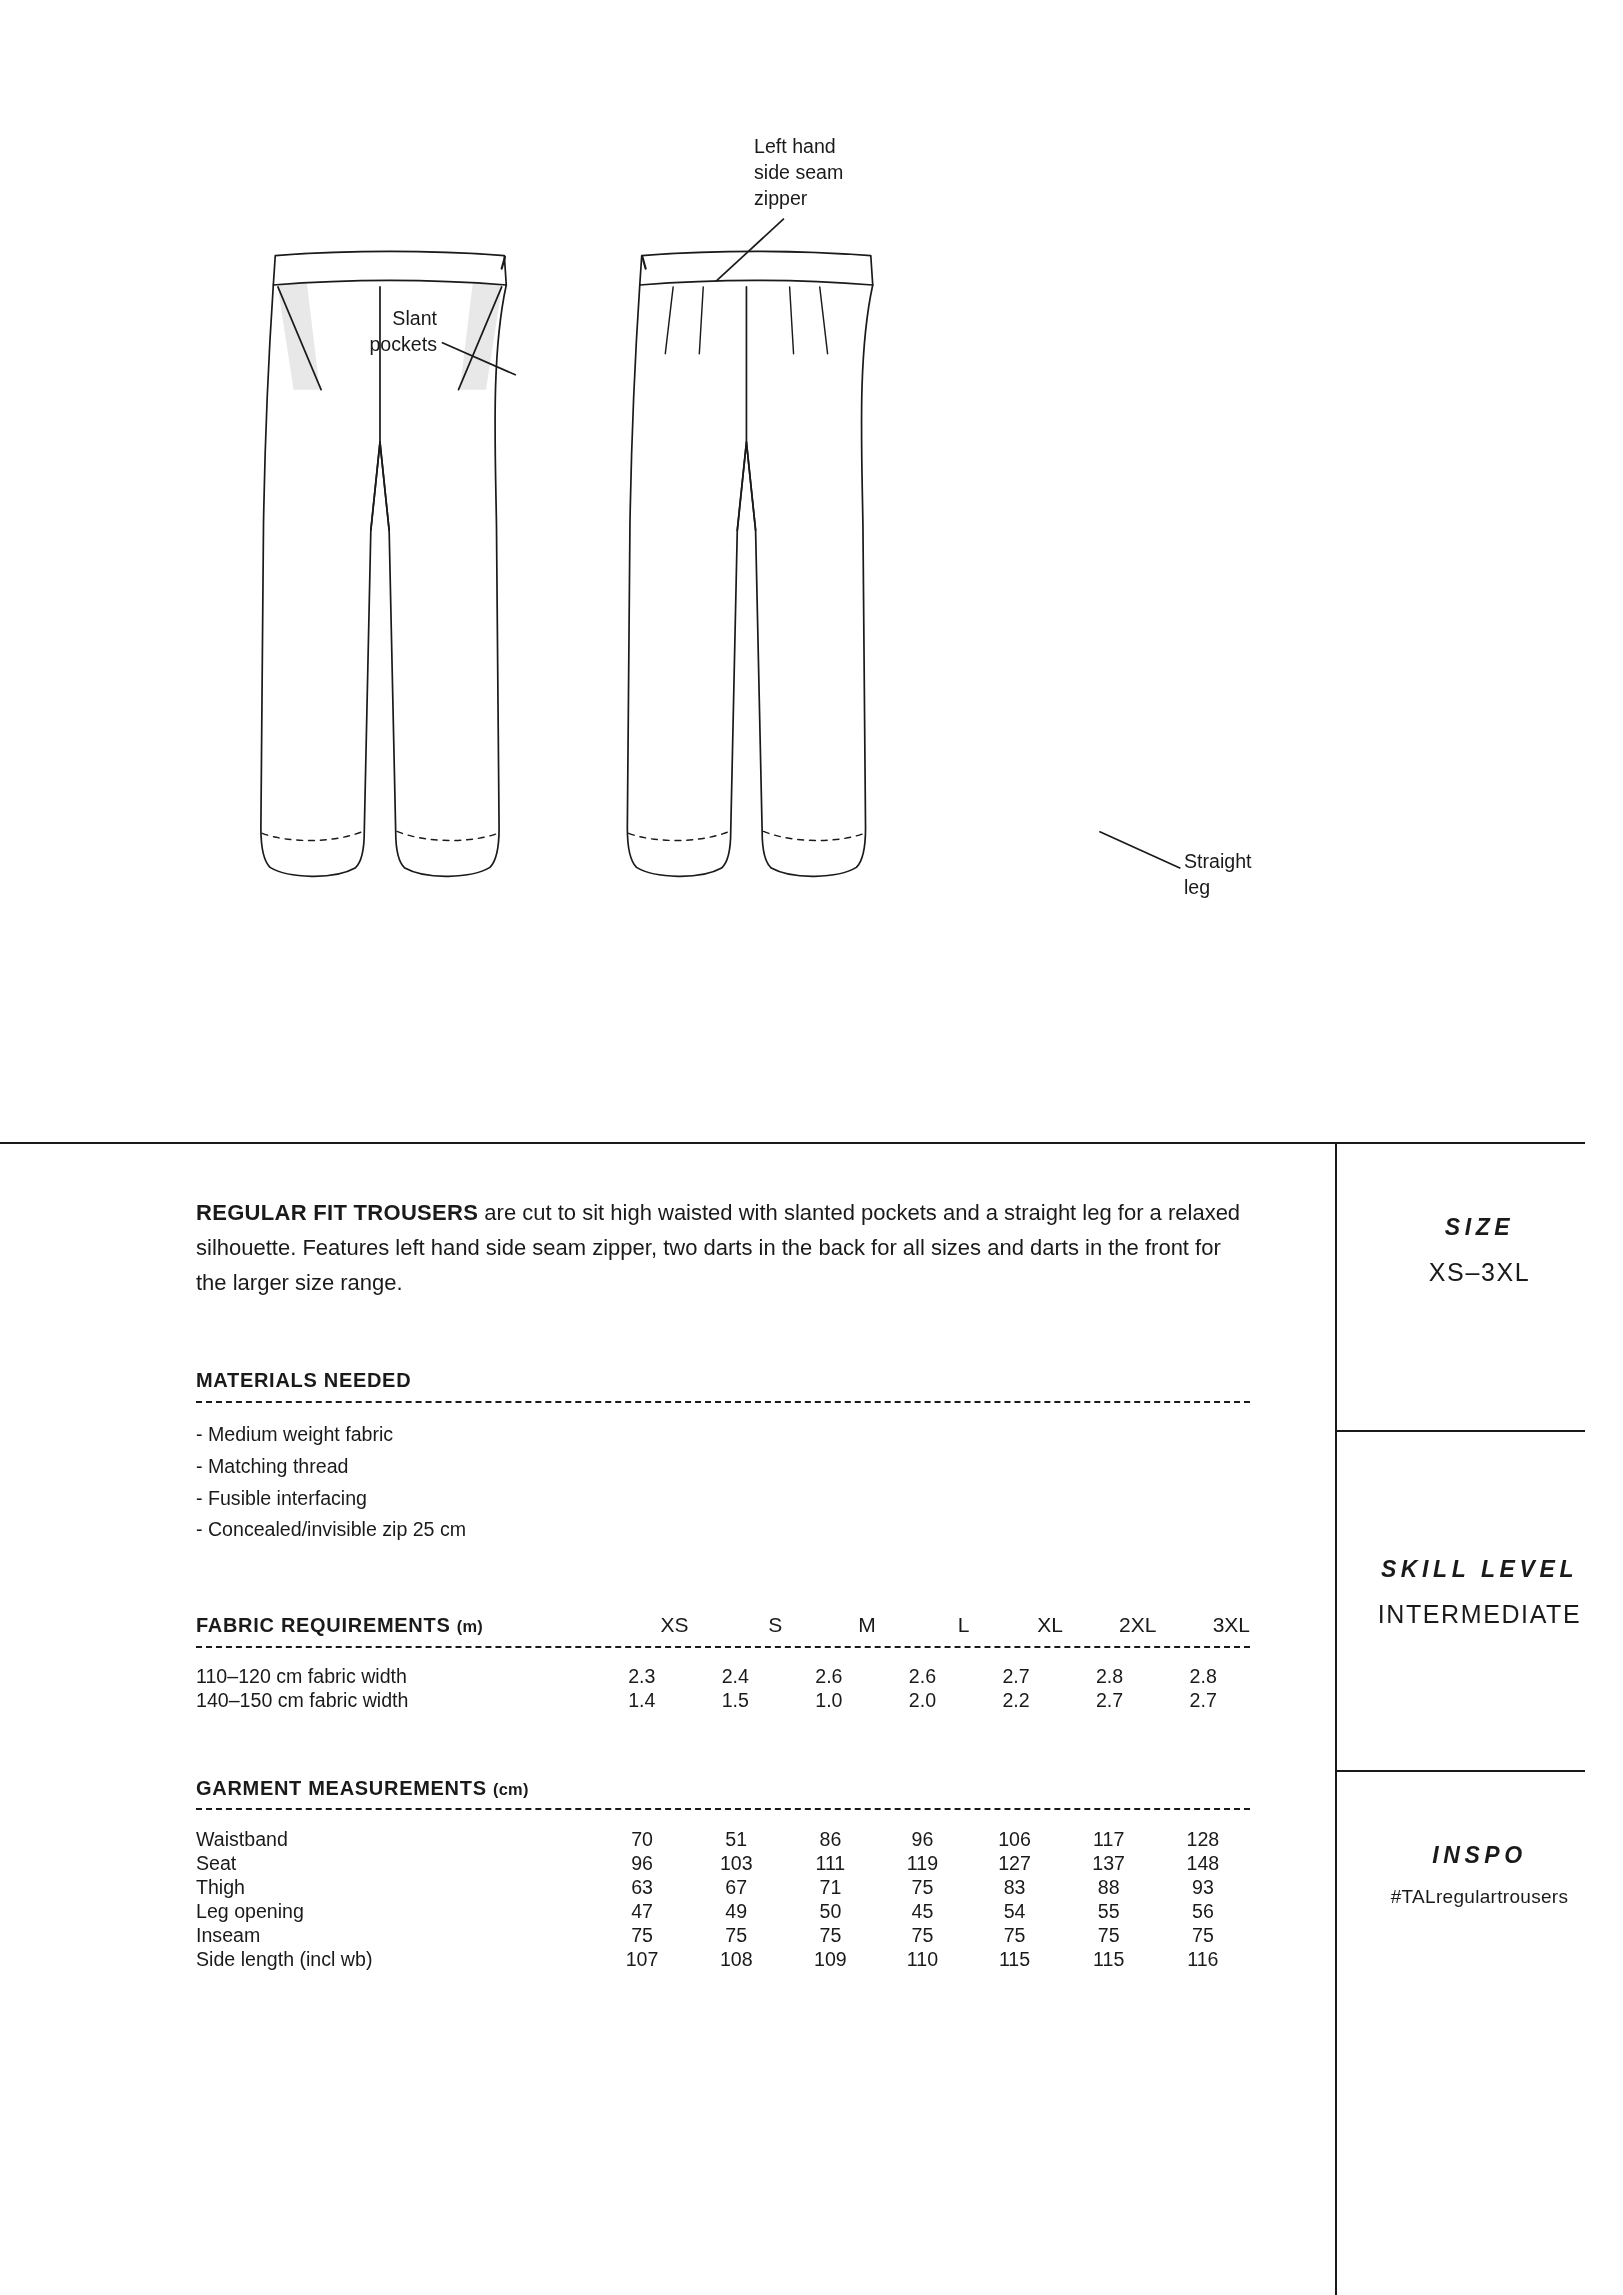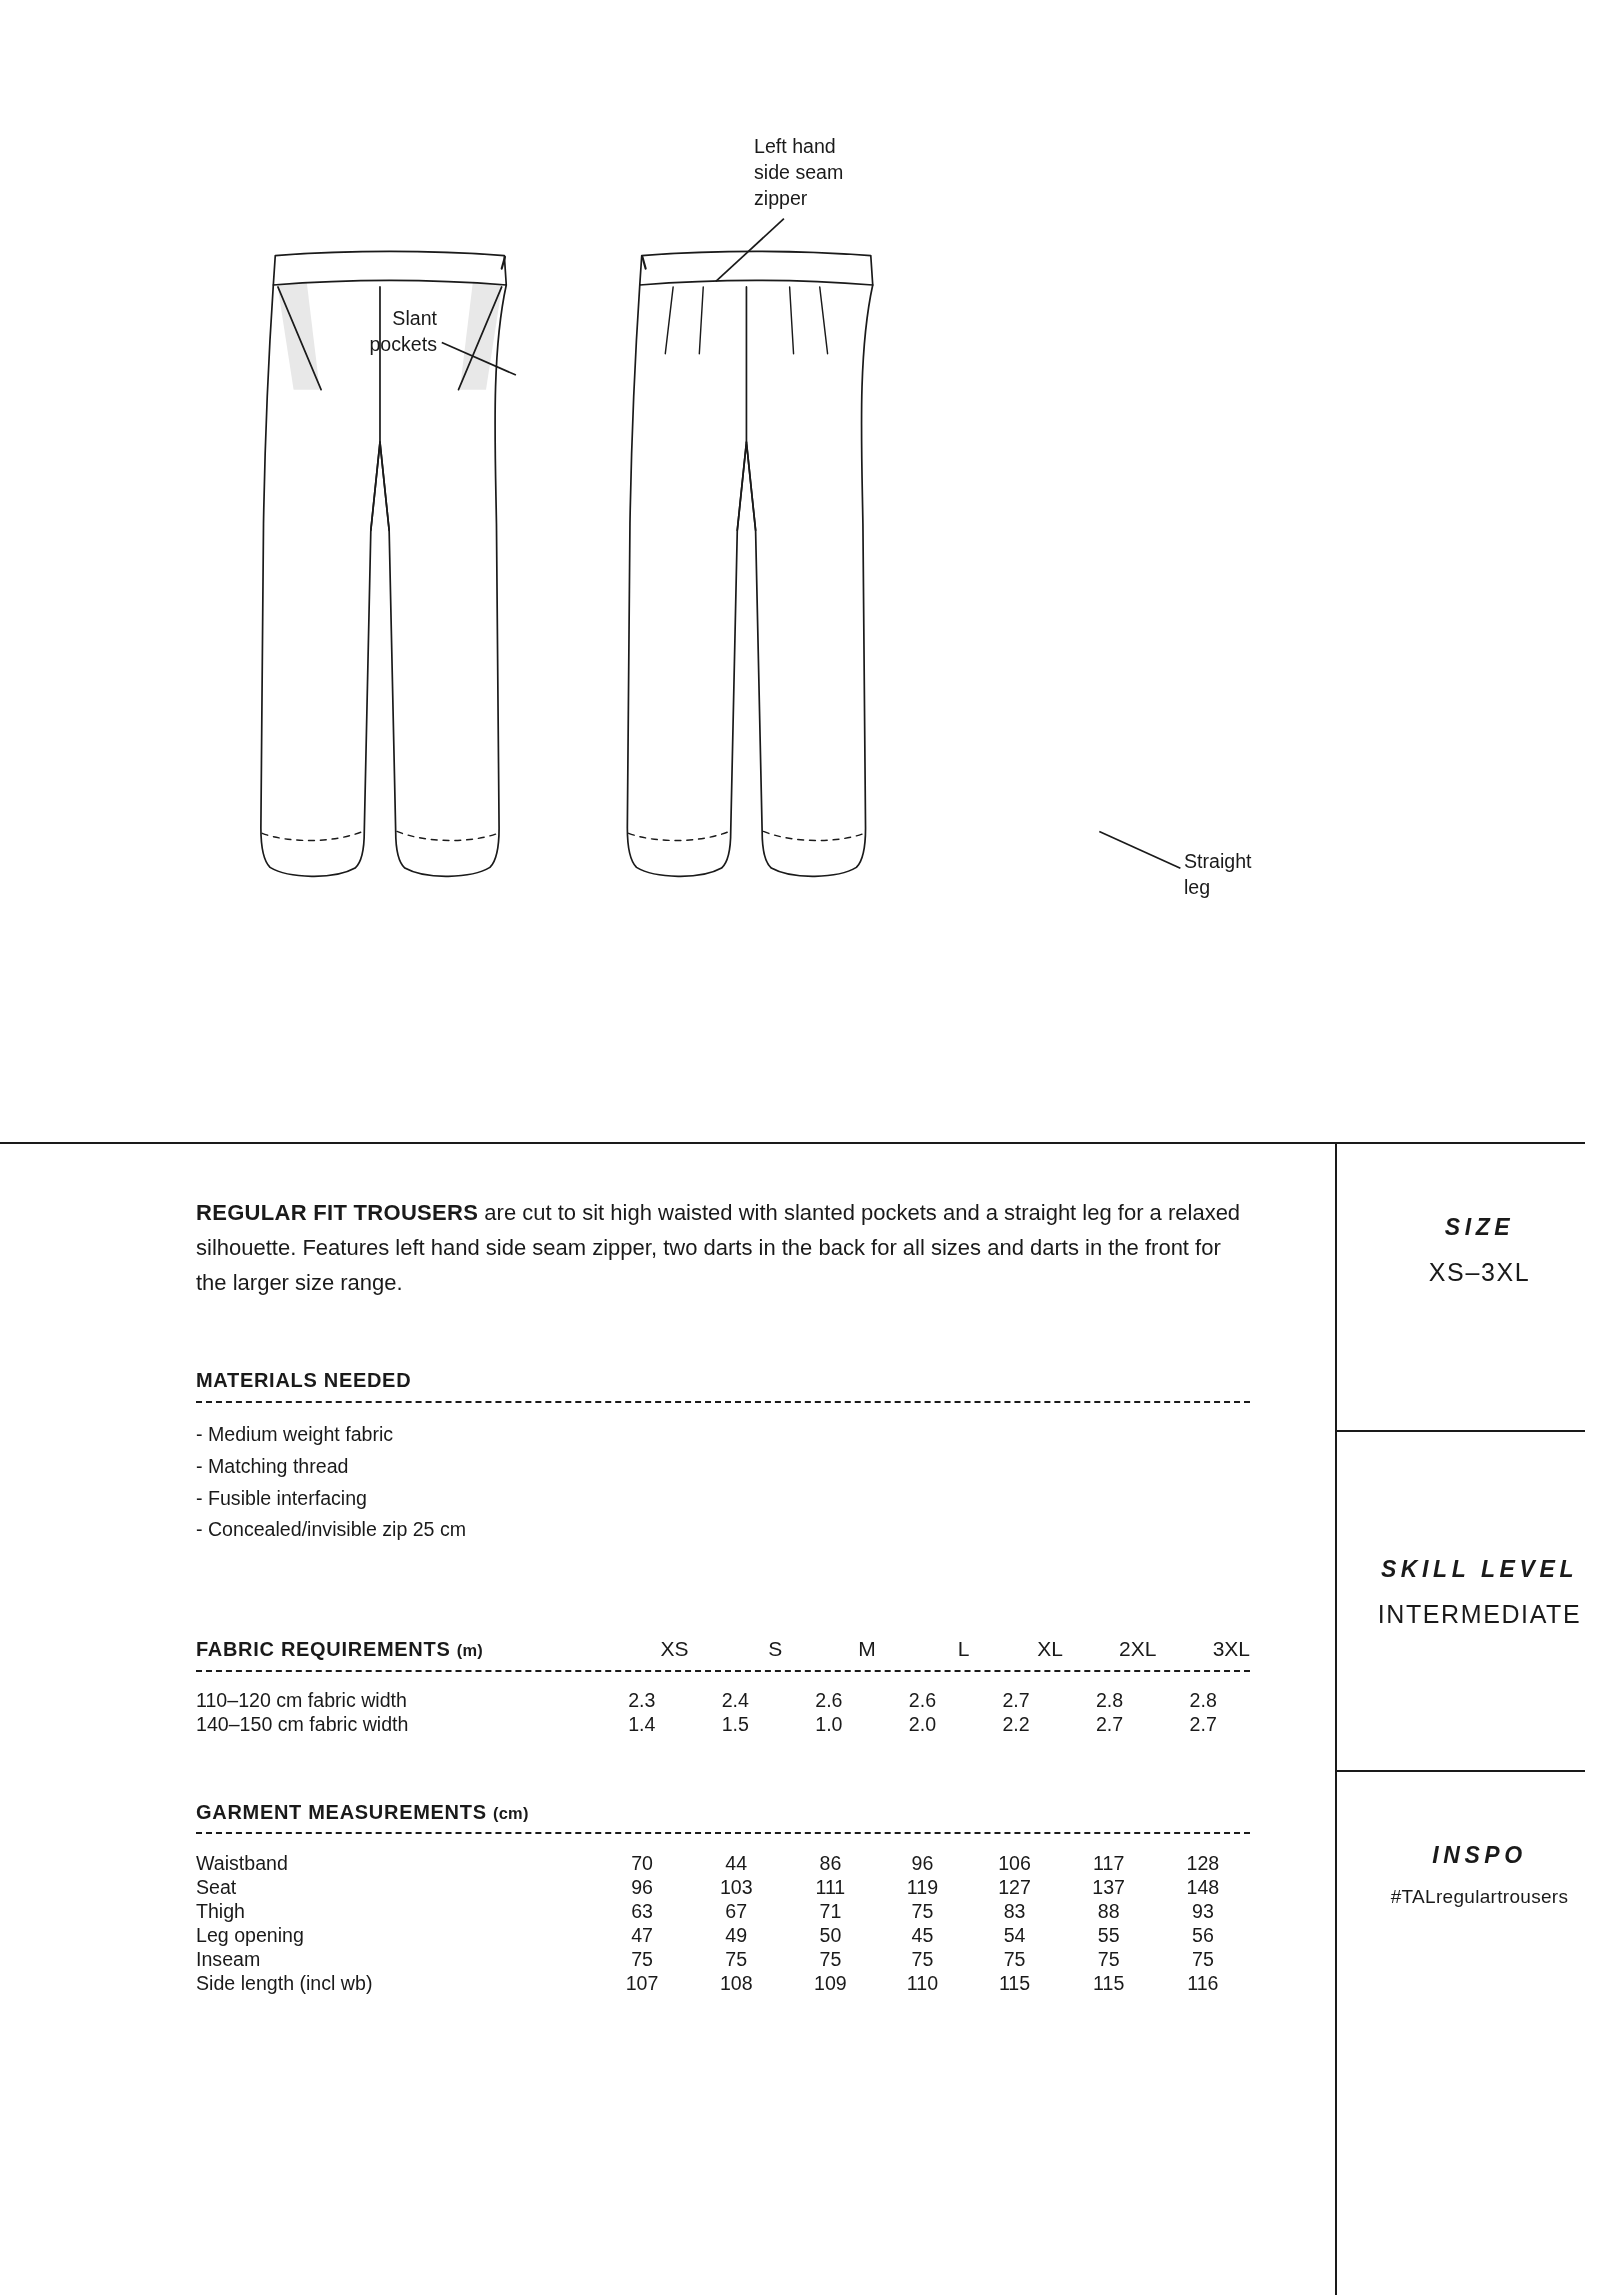--- a/index.html
+++ b/index.html
@@ -131,21 +131,21 @@
     padding: 0;
     font-weight: normal;
     text-align: center;
   }
   .tbl .rowlabel {
     text-align: left;
     width: 399px;
   }
   .tbl tr { height: 23px; }
 
-  #fabric-block { margin-top: 91px; }
+  #fabric-block { margin-top: 67px; }
   #fabric-head-row {
     display: flex;
     align-items: baseline;
   }
   #fabric-head-row .sec-head { width: 399px; }
   #fabric-head-row .sizes {
     flex: 1;
     display: flex;
   }
   #fabric-head-row .sizes span {
@@ -351,21 +351,21 @@
     </div>
 
     <div id="garment-block">
       <div class="sec-head"><span>GARMENT MEASUREMENTS</span> <span class="unit">(cm)</span></div>
       <div class="dashrule"></div>
       <table class="tbl" id="garment-rows">
         <tbody>
           <tr>
             <td class="rowlabel">Waistband</td>
             <td>70</td>
-            <td>44</td>
+            <td>51</td>
             <td>86</td>
             <td>96</td>
             <td>106</td>
             <td>117</td>
             <td>128</td>
           </tr>
           <tr>
             <td class="rowlabel">Seat</td>
             <td>96</td>
             <td>103</td>

